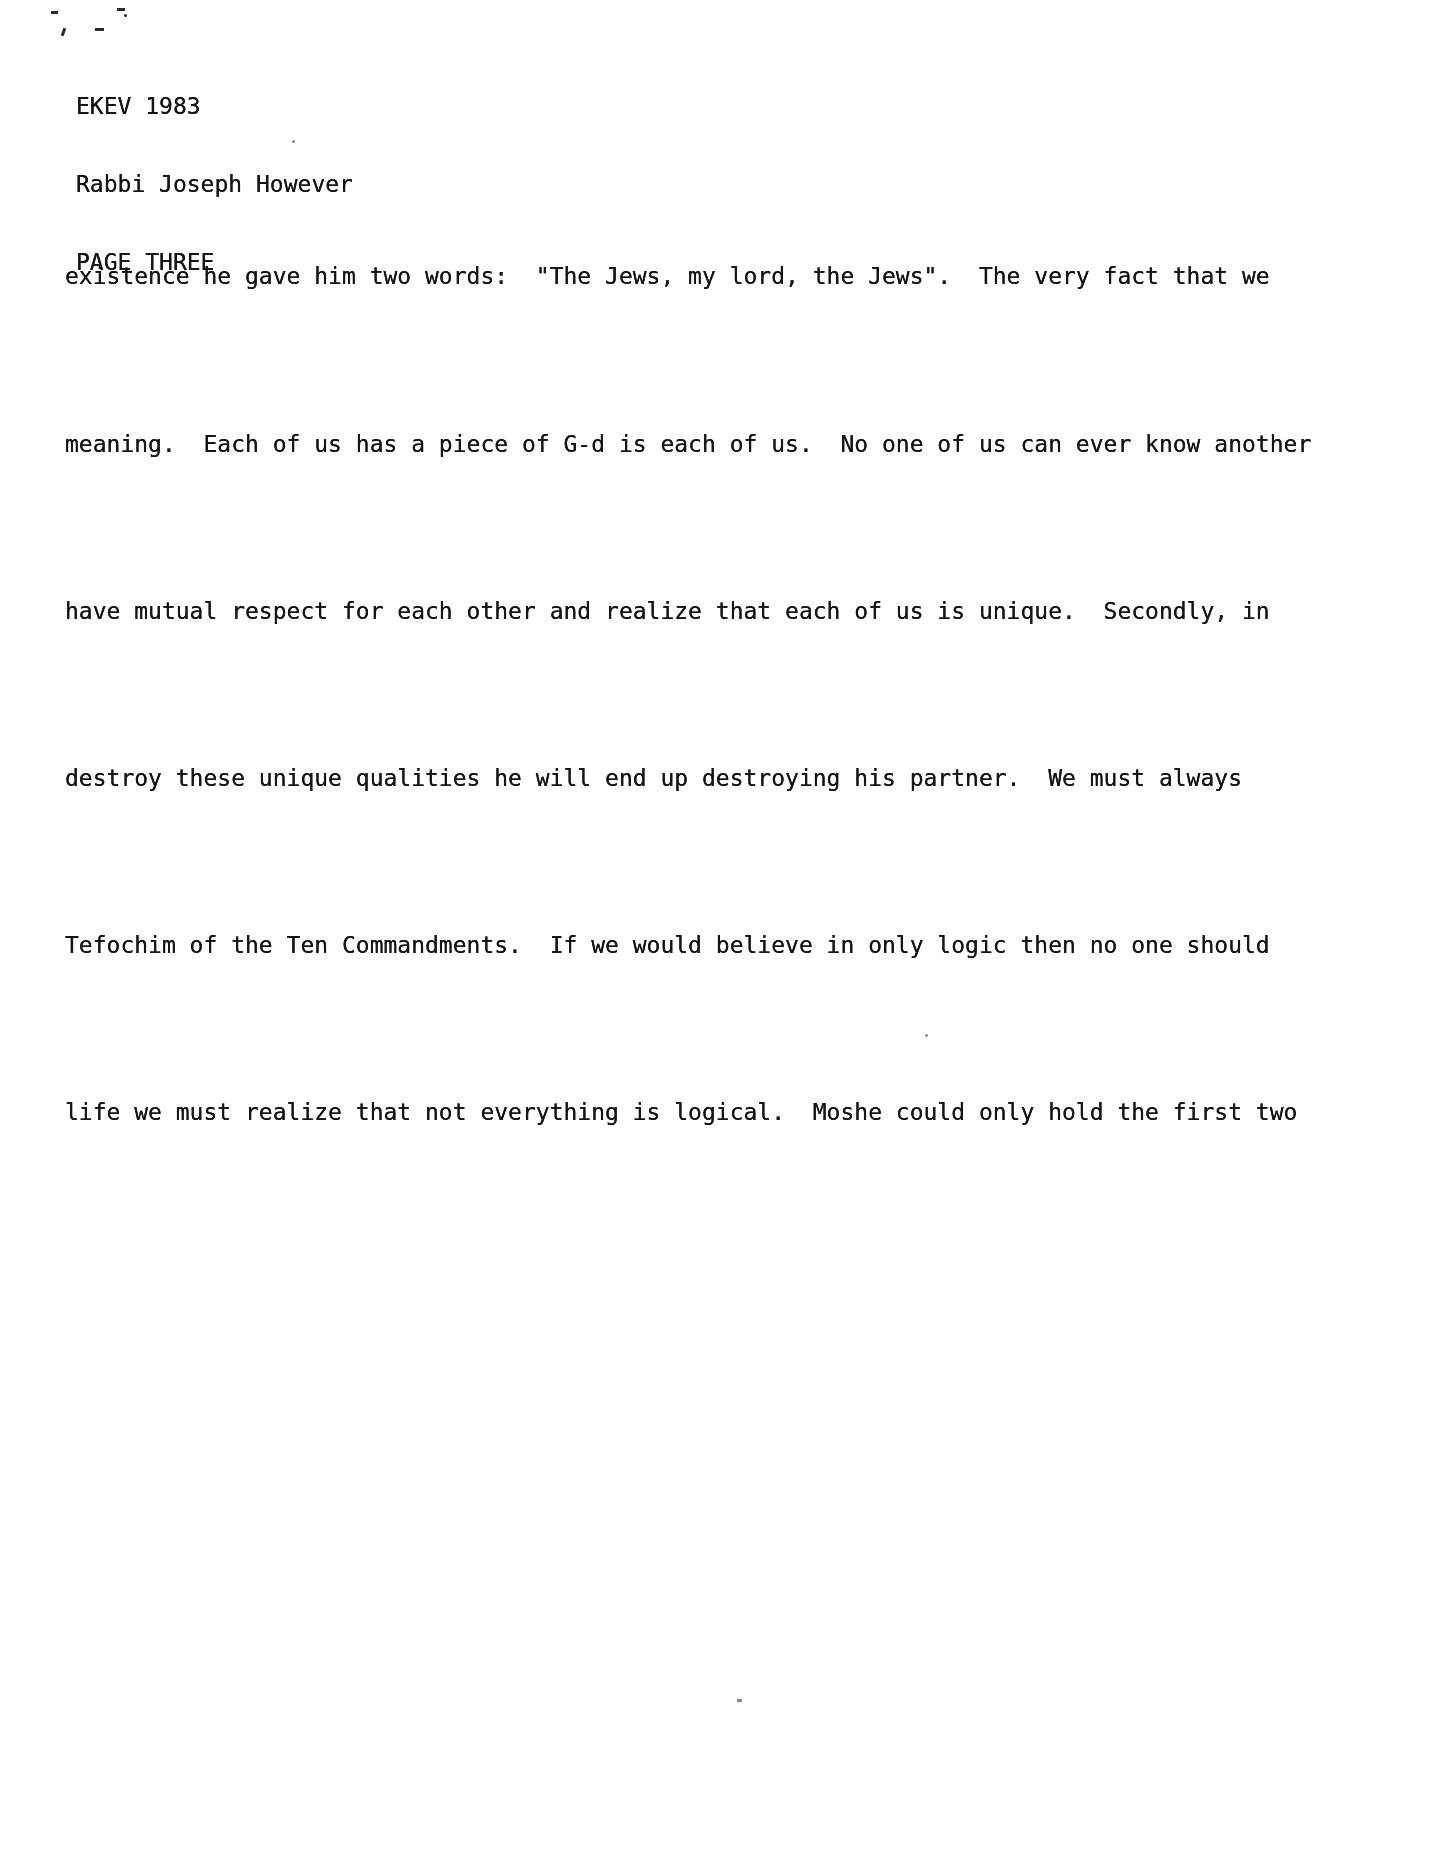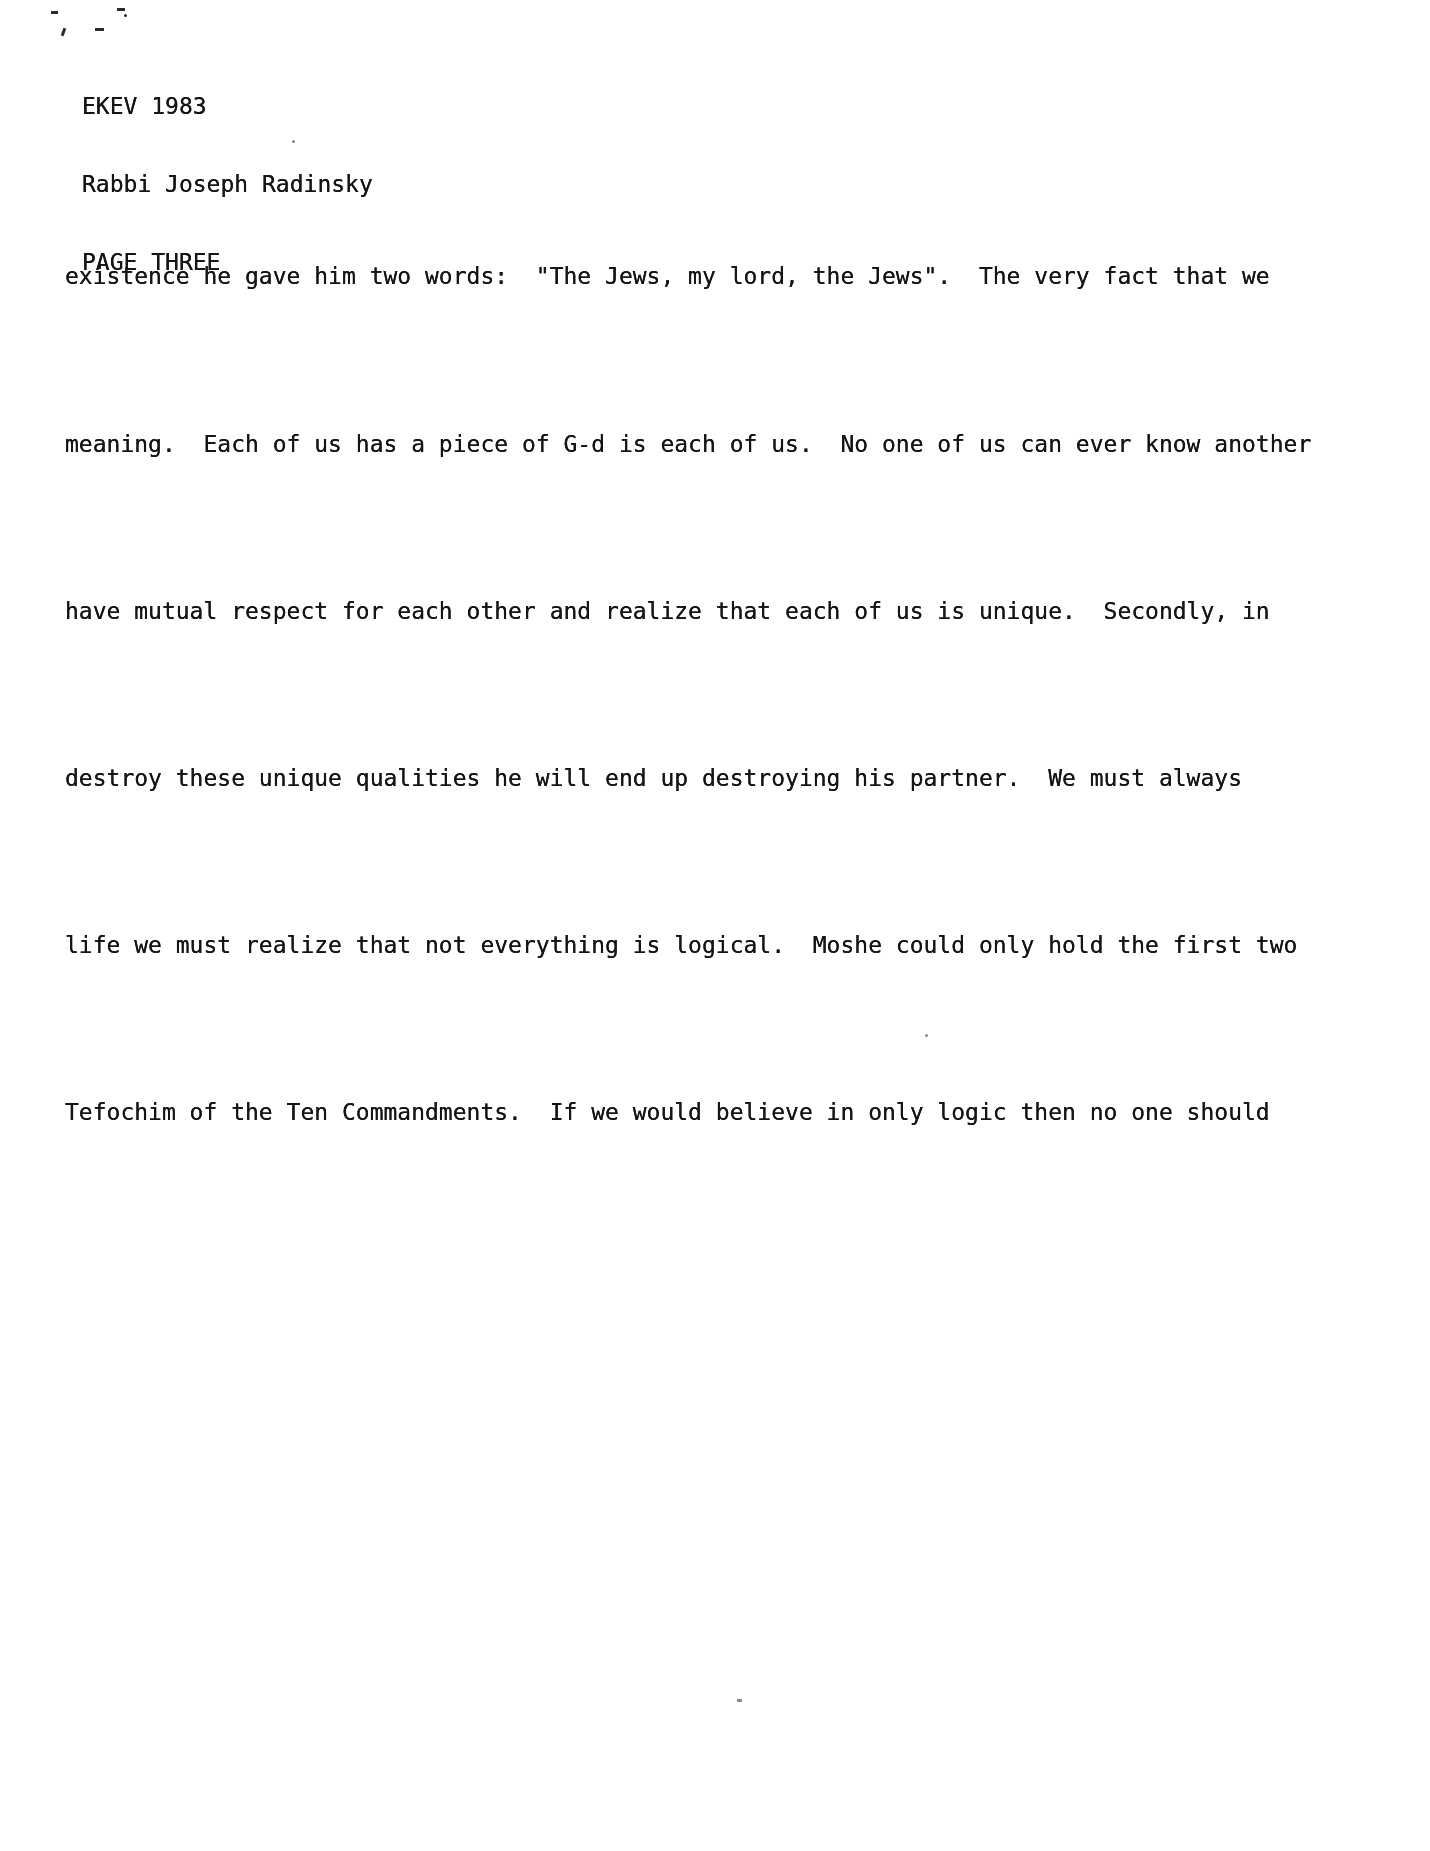--- a/index.html
+++ b/index.html
@@ -14,21 +14,21 @@
     background: #ffffff;
     color: #151515;
     font-family: "DejaVu Sans Mono", monospace;
     overflow: hidden;
   }
   .typewriter {
     text-shadow: 0 0 0.6px currentColor;
   }
   .doc-header {
     position: absolute;
-    left: 82px;
+    left: 76px;
     top: 41px;
     font-size: 23px;
     line-height: 26px;
     white-space: pre;
   }
   .doc-body {
     position: absolute;
     left: 65px;
     top: 138px;
     font-size: 23px;
@@ -63,31 +63,31 @@
   <div class="speck s2"></div>
   <div class="speck dot s3"></div>
   <div class="speck s4"></div>
   <div class="speck s5"></div>
   <div class="speck dot faint s6"></div>
   <div class="speck dot faint s7"></div>
   <div class="speck faint s8"></div>
 
   <div class="doc-header typewriter">
     <p>EKEV 1983</p>
-    <p>Rabbi Joseph Radinsky</p>
+    <p>Rabbi Joseph However</p>
     <p>PAGE THREE</p>
   </div>
 
   <div class="doc-body typewriter">
     <p>existence he gave him two words:  "The Jews, my lord, the Jews".  The very fact that we</p>
     <p>meaning.  Each of us has a piece of G-d is each of us.  No one of us can ever know another</p>
     <p>have mutual respect for each other and realize that each of us is unique.  Secondly, in</p>
     <p>destroy these unique qualities he will end up destroying his partner.  We must always</p>
+    <p>Tefochim of the Ten Commandments.  If we would believe in only logic then no one should</p>
     <p>life we must realize that not everything is logical.  Moshe could only hold the first two</p>
-    <p>Tefochim of the Ten Commandments.  If we would believe in only logic then no one should</p>
     
     
     
     
     
     
     
     
     
     

